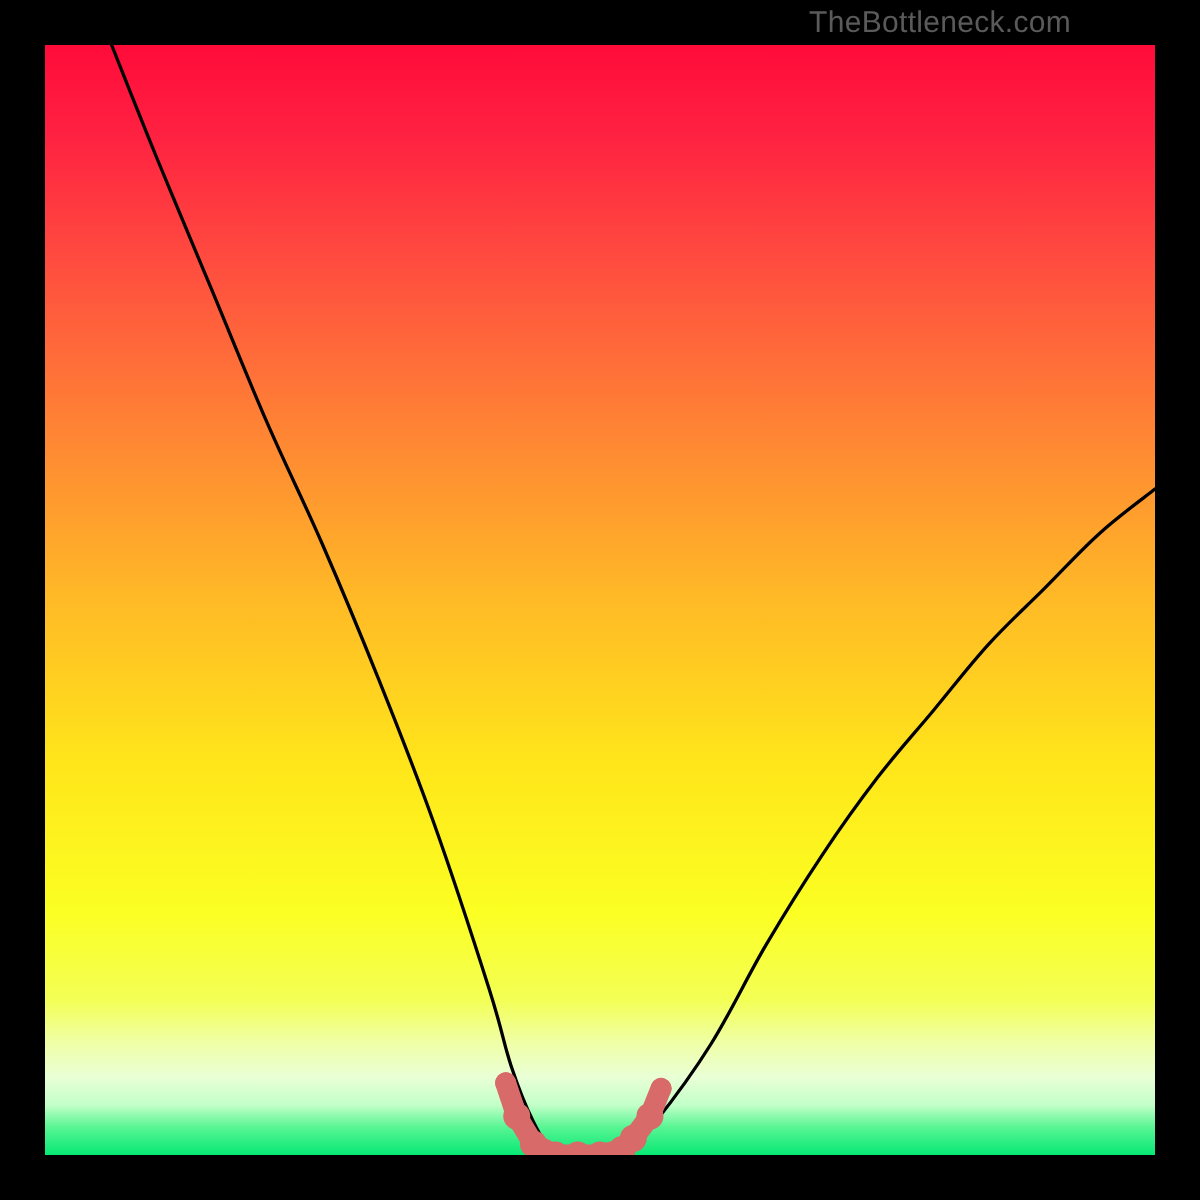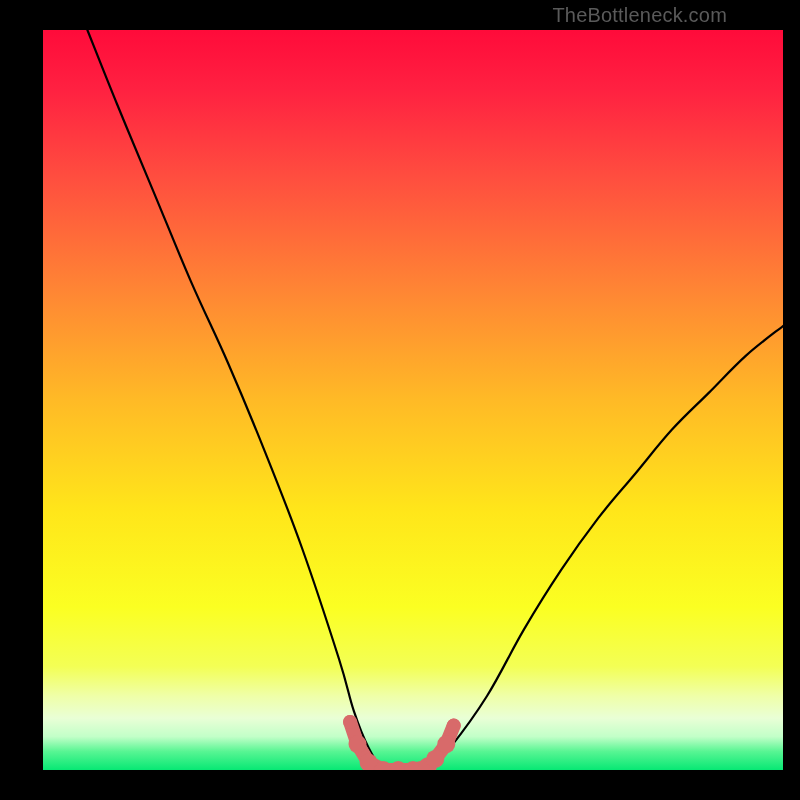--- a/index.html
+++ b/index.html
@@ -9,21 +9,20 @@
     height: 800px;
     overflow: hidden;
     background: #000;
     font-family: Arial, Helvetica, sans-serif;
   }
   .frame {
     position: relative;
     width: 748px;
     height: 800px;
     background: #000;
-    margin-left: 13px;
   }
   .plot-area {
     position: absolute;
     left: 30px;
     top: 30px;
     width: 740px;
     height: 740px;
     overflow: hidden;
   }
   .gradient-bg {

